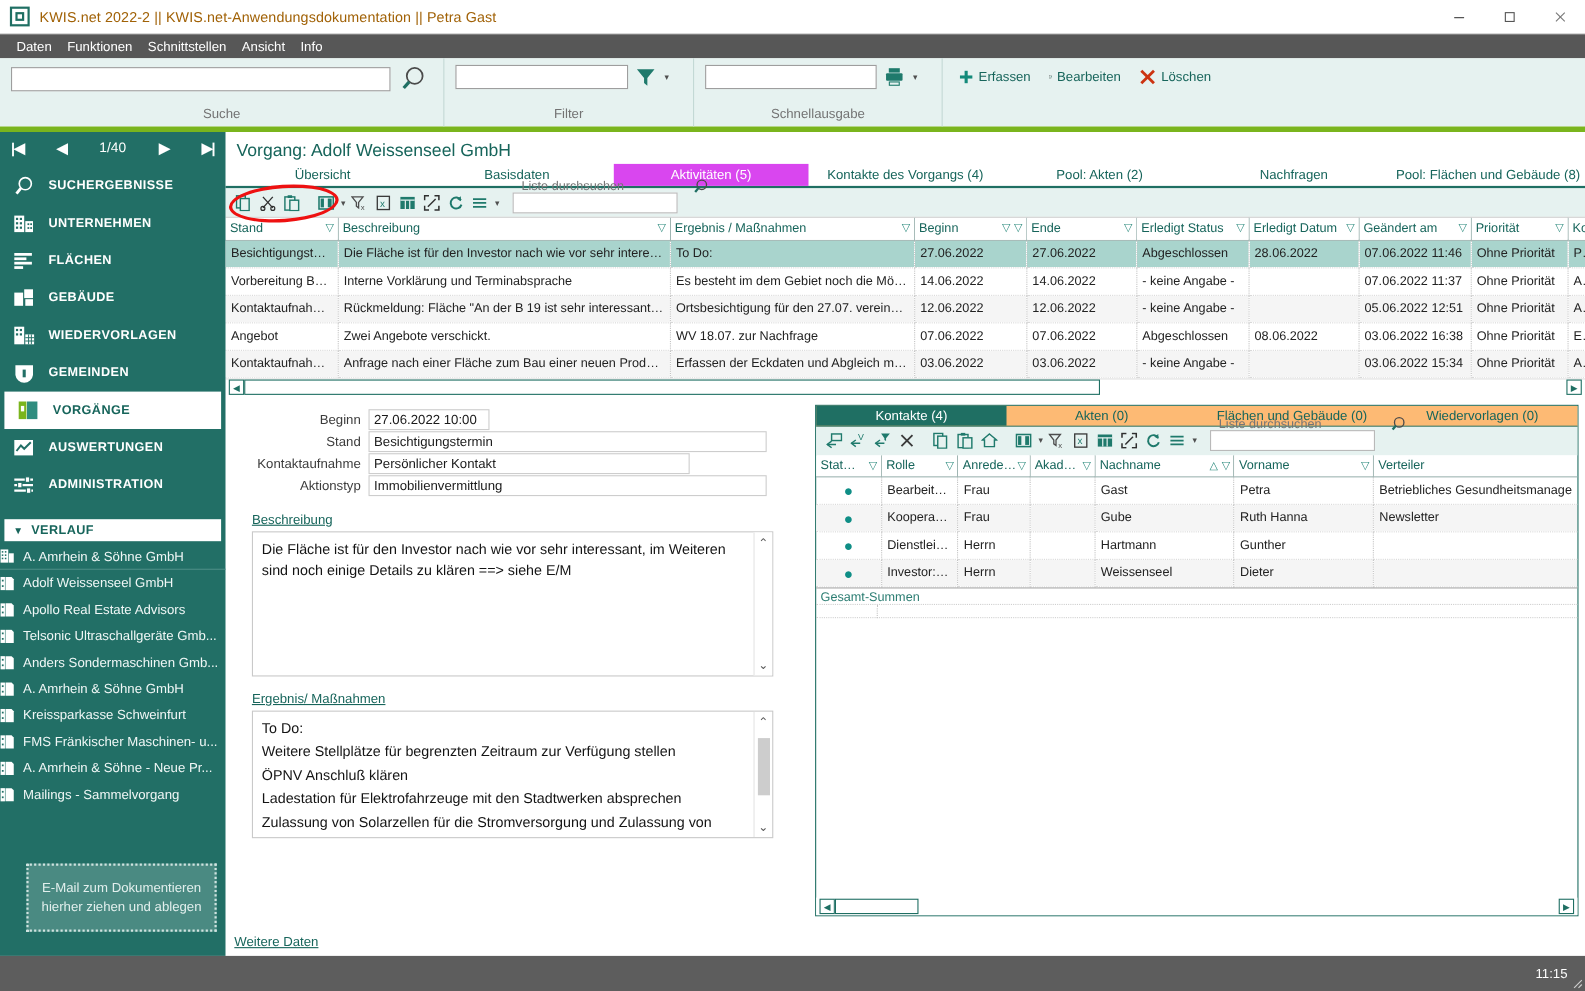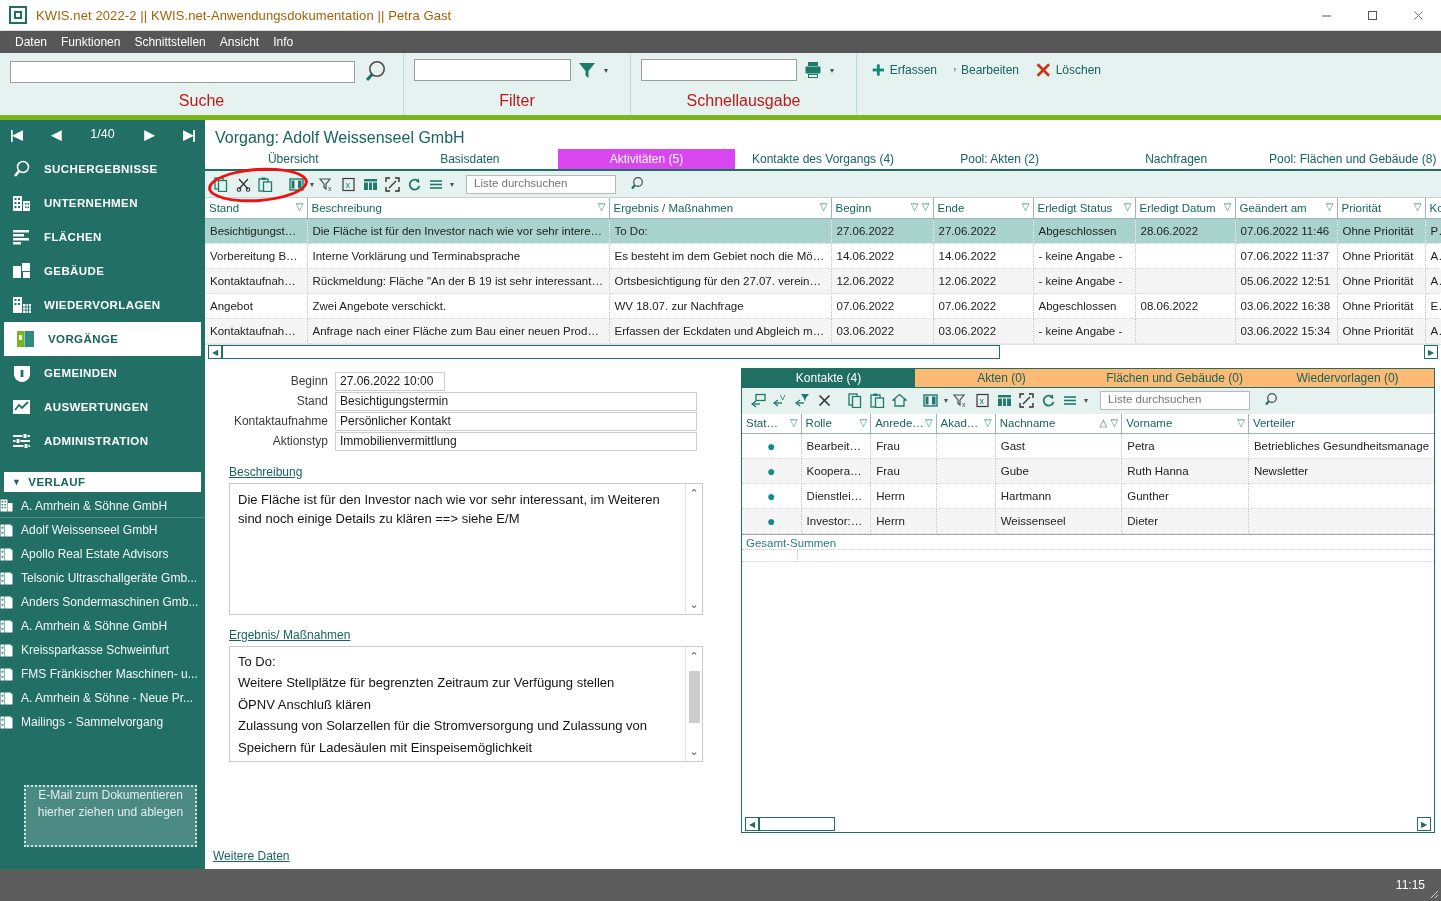--- a/index.html
+++ b/index.html
@@ -28,21 +28,21 @@
     color:#555; font-size:13px; cursor:default;}
   
   .menubar{ height:22px; background:#575757; display:flex; align-items:center;
     padding-left:8px; color:#ffffff; font-size:12px; }
   .menubar .mi{ padding:0 7px; line-height:22px; }
   
   .ribbon{ height:62px; background:#e6f2f0; display:flex; border-bottom:0; }
   .rgroup{ display:flex; flex-direction:column; justify-content:space-between;
     border-right:1px solid #c3d9d5; padding:6px 10px 2px 10px; position:relative;}
   .rgroup .rrow{ display:flex; align-items:center; gap:6px; }
-  .rgroup .rlabel{ text-align:center; font-size:16px; color:#b91c1c; padding-bottom:3px;}
+  .rgroup .rlabel{ text-align:center; font-size:12px; color:#737373; padding-bottom:3px;}
   .txtin{ height:22px; border:1px solid #9e9e9e; background:#fff; padding:0 4px;
     font-family:"Liberation Sans", sans-serif; font-size:12px; }
   .ic-btn{ display:flex;align-items:center;justify-content:center; cursor:default;}
   .caret{ font-size:8px; color:#4f4f4f; margin-left:1px; }
   .cmdgroup{ display:flex; align-items:flex-start; padding:4px 0 0 14px; gap:16px;}
   .cmd{ width:66px; display:flex;align-items:center; gap:4px; cursor:default;}
   .cmd .cl{ font-size:12px; color:#17655b; }
   .greenbar{ height:5px; background:#7ab51d; }
   
   .body-wrap{ display:flex; height:calc(901px - 31px - 22px - 62px - 5px - 32px); }
@@ -59,36 +59,36 @@
   .navitem.active{ background:#ffffff; color:#17655b; margin:0 4px; }
   .navicon{ width:22px;height:20px; display:flex;align-items:center;justify-content:center;}
   .verlauf-hdr{ background:#ffffff; color:#17655b; margin:14px 4px 2px 4px; height:20px;
     display:flex;align-items:center; gap:7px; padding-left:8px; font-size:11.5px; font-weight:bold;
     letter-spacing:.4px; cursor:default;}
   .hitem{ height:24px; display:flex; align-items:center; gap:8px; 
     font-size:12px; color:#f0f7f6; cursor:default; white-space:nowrap; overflow:hidden;}
   .hitem.sep{ border-bottom:1px solid #4d8d85; }
   .dropzone{ position:absolute; left:24px; right:8px; bottom:22px; height:62px;
     border:2px dotted #cfe3e0; background:#4a8a82; display:flex;flex-direction:column;
-    align-items:center;justify-content:flex-start; color:#e2efed; font-size:12px; line-height:17px;}
+    align-items:center;justify-content:center; color:#e2efed; font-size:12px; line-height:17px;}
   
   .content{ flex:1 1 auto; display:flex; flex-direction:column; background:#fff; min-width:0;
     border-left:0;}
   .page-title{ font-size:16px; color:#17655b; padding:9px 0 4px 10px; }
   .tabrow{ display:flex; height:20px; align-items:flex-end; font-size:12px; position:relative;
     border-bottom:2px solid #1f6f63; }
   .tab{ flex:1 1 0; text-align:center; color:#17655b; line-height:20px; cursor:default;
     white-space:nowrap; overflow:hidden; }
   .tab.active{ background:#d946ef; color:#ffffff; }
   
   .gridtb{ height:26px; background:#e6f2f0; display:flex; align-items:center; padding-left:7px; gap:3px;}
   .tbi{ width:19px;height:19px; display:flex;align-items:center;justify-content:center; cursor:default;}
   .tb-sep{ width:6px; }
   .searchbox{ height:19px; width:150px; background:#fff; border:1px solid #b9b9b9;
-    display:flex; align-items:flex-start; padding:0 2px 16px 5px; margin-left:9px; position:relative;}
+    display:flex; align-items:flex-end; padding:0 2px 16px 5px; margin-left:9px; position:relative;}
   .searchbox input{ border:0; outline:0; flex:1; font-size:11.5px; color:#3b3b3b;
      font-family:"Liberation Sans", sans-serif; background:transparent;}
   
   .tblwrap{ border-top:1px solid #cfcfcf; }
   table.grid{ border-collapse:collapse; table-layout:fixed; font-size:11.5px; width:100%;}
   table.grid th{ height:20px; background:#ffffff; color:#17655b; font-weight:normal;
     text-align:left; padding:0 4px; border-right:1px solid #9fb5b2; border-bottom:1px solid #9fb5b2;
     white-space:nowrap; overflow:hidden; position:relative; font-size:11.5px;}
   table.grid th .fl{ position:absolute; right:3px; top:3px; color:#2b8a7d; font-size:10px;}
   table.grid th .fl2{ position:absolute; right:14px; top:3px; color:#2b8a7d; font-size:10px;}
@@ -329,38 +329,38 @@
               <g fill="#226f66">
                 <rect x="2.5" y="3" width="2" height="2"></rect>
                 <rect x="6" y="3" width="2" height="2"></rect>
                 <rect x="2.5" y="7" width="2" height="2"></rect>
                 <rect x="6" y="7" width="2" height="2"></rect>
               </g>
             </svg>
         </span>
         <span>WIEDERVORLAGEN</span>
       </div>
+      <div class="navitem">
+        <span class="navicon">
+          <svg width="20" height="19" viewBox="0 0 20 19">
+              <path d="M2 2 h16 v9 a8 8 0 0 1 -8 7 a8 8 0 0 1 -8 -7 z" fill="#fff"></path>
+              <rect x="8.6" y="6" width="2.8" height="7" fill="#226f66"></rect>
+            </svg>
+        </span>
+        <span>GEMEINDEN</span>
+      </div>
       <div class="navitem active">
         <span class="navicon">
           <svg width="20" height="18" viewBox="0 0 20 18">
               <rect x="1" y="1" width="7" height="16" fill="#7ab51d"></rect>
               <rect x="8.5" y="1" width="9.5" height="16" fill="#2f8d7f"></rect>
               <rect x="3" y="5" width="3" height="5" fill="#fff"></rect>
             </svg>
         </span>
         <span>VORGÄNGE</span>
-      </div>
-      <div class="navitem">
-        <span class="navicon">
-          <svg width="20" height="19" viewBox="0 0 20 19">
-              <path d="M2 2 h16 v9 a8 8 0 0 1 -8 7 a8 8 0 0 1 -8 -7 z" fill="#fff"></path>
-              <rect x="8.6" y="6" width="2.8" height="7" fill="#226f66"></rect>
-            </svg>
-        </span>
-        <span>GEMEINDEN</span>
       </div>
       <div class="navitem">
         <span class="navicon">
           <svg width="20" height="18" viewBox="0 0 20 18">
               <rect x="1" y="2" width="17" height="14" fill="#fff"></rect>
               <polyline points="3,12 7,7 10,10 16,4" fill="none" stroke="#226f66" stroke-width="1.8"></polyline>
             </svg>
         </span>
         <span>AUSWERTUNGEN</span>
       </div>
@@ -725,21 +725,21 @@
         <div class="frow">
           <div class="flab">Beginn</div>
           <div class="fval" style="width:110px;">27.06.2022 10:00</div>
         </div>
         <div class="frow">
           <div class="flab">Stand</div>
           <div class="fval" style="width:362px;">Besichtigungstermin</div>
         </div>
         <div class="frow">
           <div class="flab">Kontaktaufnahme</div>
-          <div class="fval" style="width:362px;">Persönlicher Kontakt</div>
+          <div class="fval" style="width:292px;">Persönlicher Kontakt</div>
         </div>
         <div class="frow">
           <div class="flab">Aktionstyp</div>
           <div class="fval" style="width:362px;">Immobilienvermittlung</div>
         </div>
 
         <div class="flink">Beschreibung</div>
         <div class="tarea" style="height:132px; margin-right:24px;">
           <div class="tcontent">Die Fläche ist für den Investor nach wie vor sehr interessant, im Weiteren sind noch einige Details zu klären ==&gt; siehe E/M</div>
           <div class="tscroll">
@@ -747,20 +747,21 @@
             <span class="ar">⌄</span>
           </div>
         </div>
 
         <div class="flink">Ergebnis/ Maßnahmen</div>
         <div class="tarea" style="height:116px; margin-right:24px; overflow:hidden;">
           <div class="tcontent" style="line-height:21.5px; padding-top:4px;">
             <div>To Do:</div>
             <div>Weitere Stellplätze für begrenzten Zeitraum zur Verfügung stellen</div>
             <div>ÖPNV Anschluß klären</div>
+            <div>Ladestation für Elektrofahrzeuge mit den Stadtwerken absprechen</div>
             <div>Zulassung von Solarzellen für die Stromversorgung und Zulassung von</div>
             <div>Speichern für Ladesäulen mit Einspeisemöglichkeit</div>
           </div>
           <div class="tscroll">
             <span class="ar">⌃</span>
             <div class="thumb" style="top:24px;height:52px;"></div>
             <span class="ar">⌄</span>
           </div>
         </div>
 

